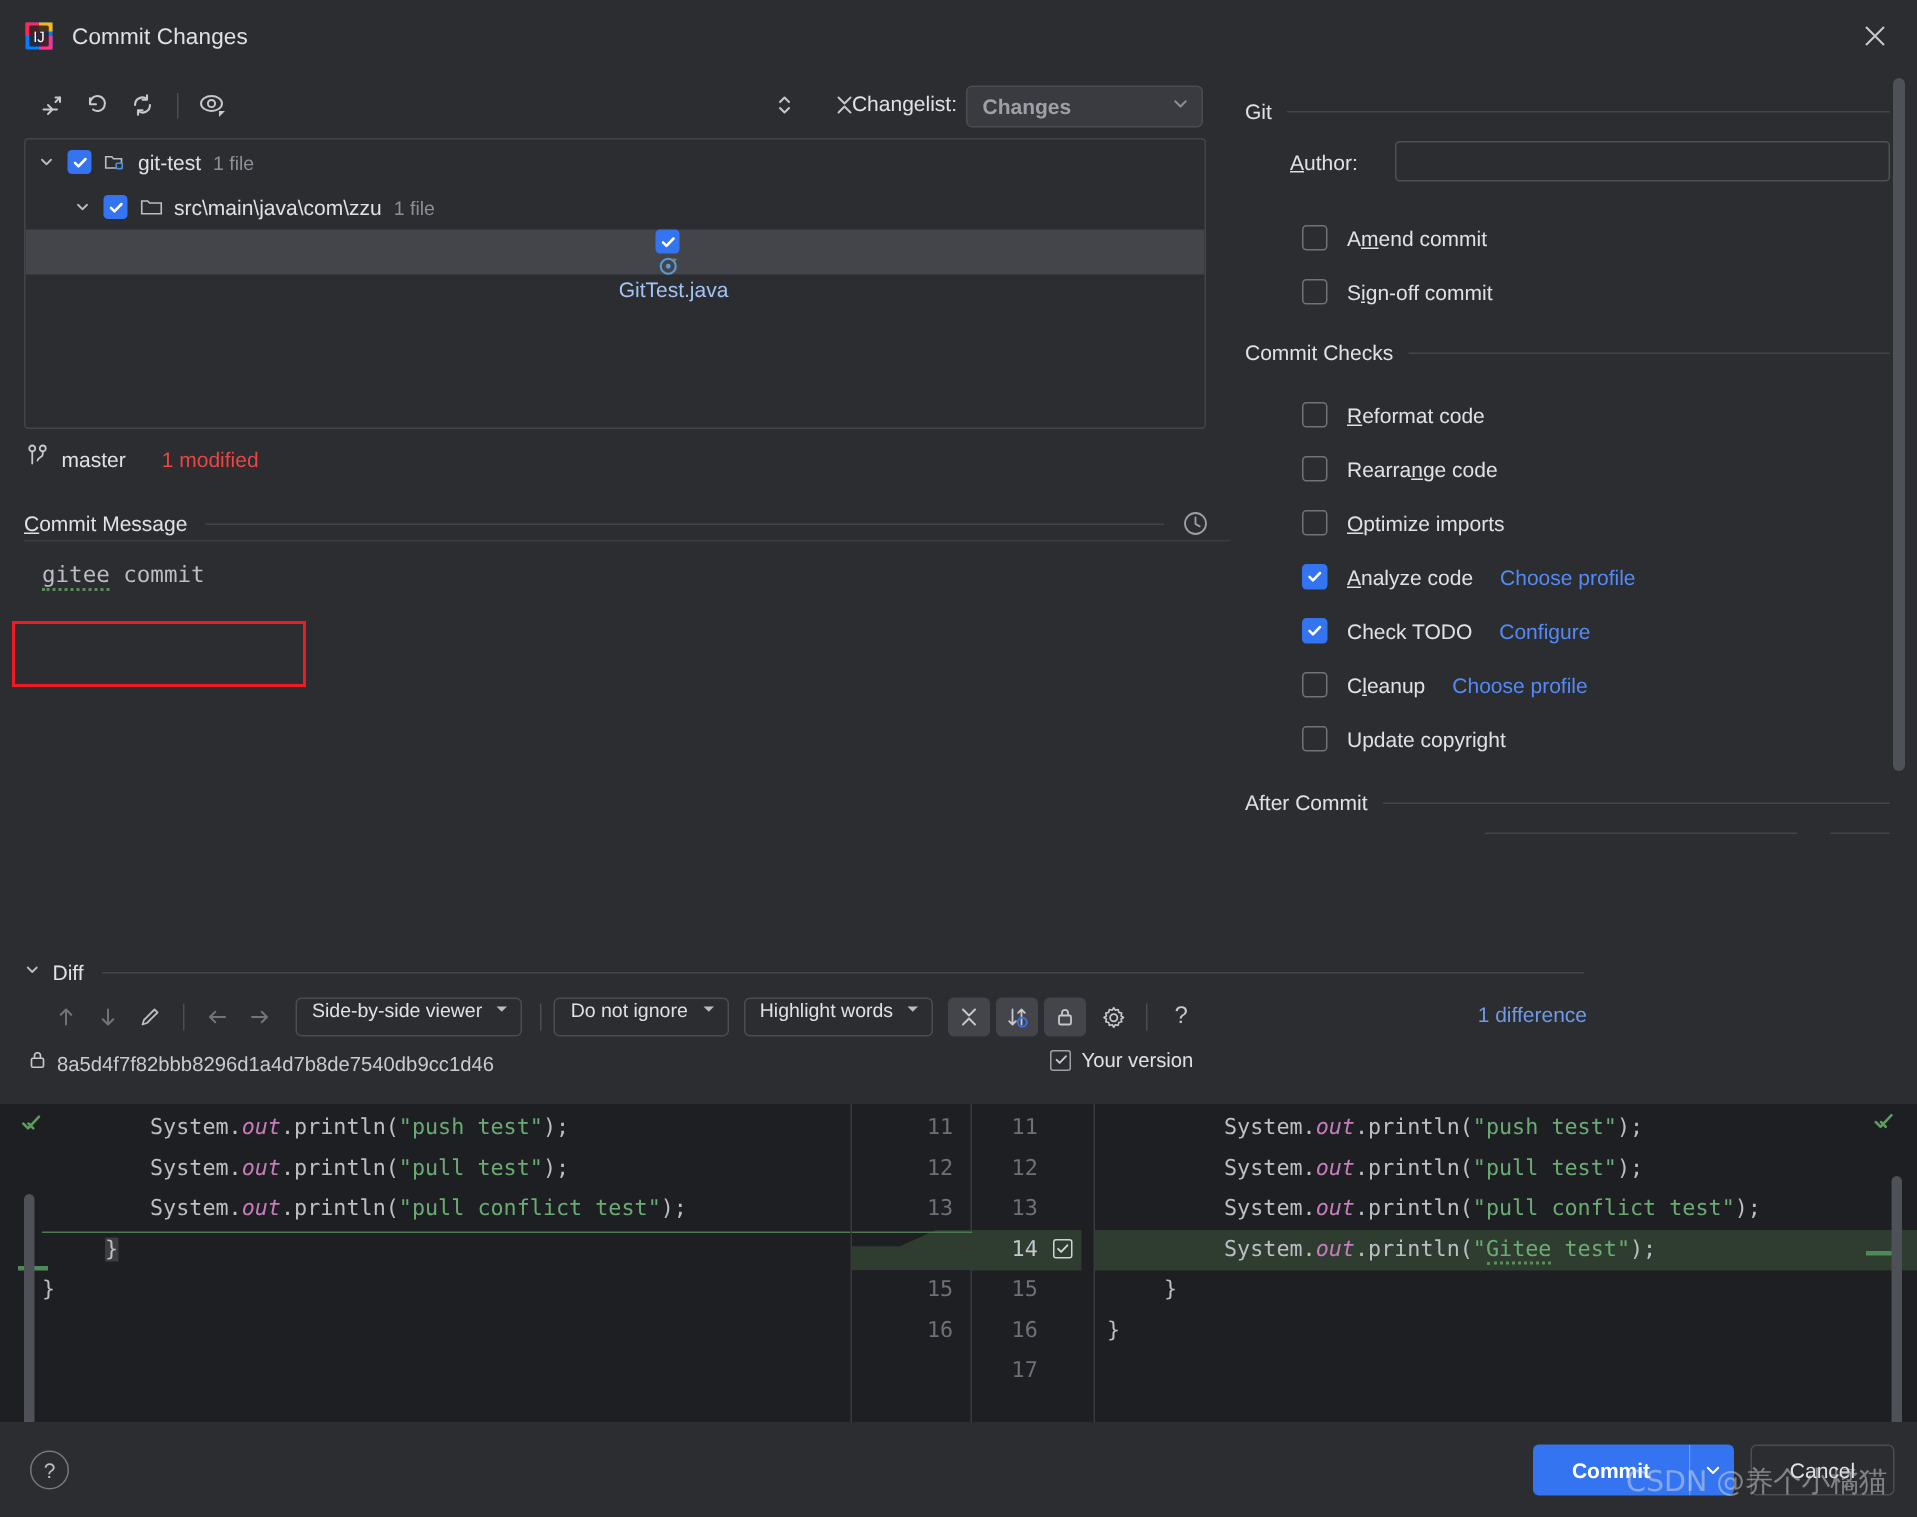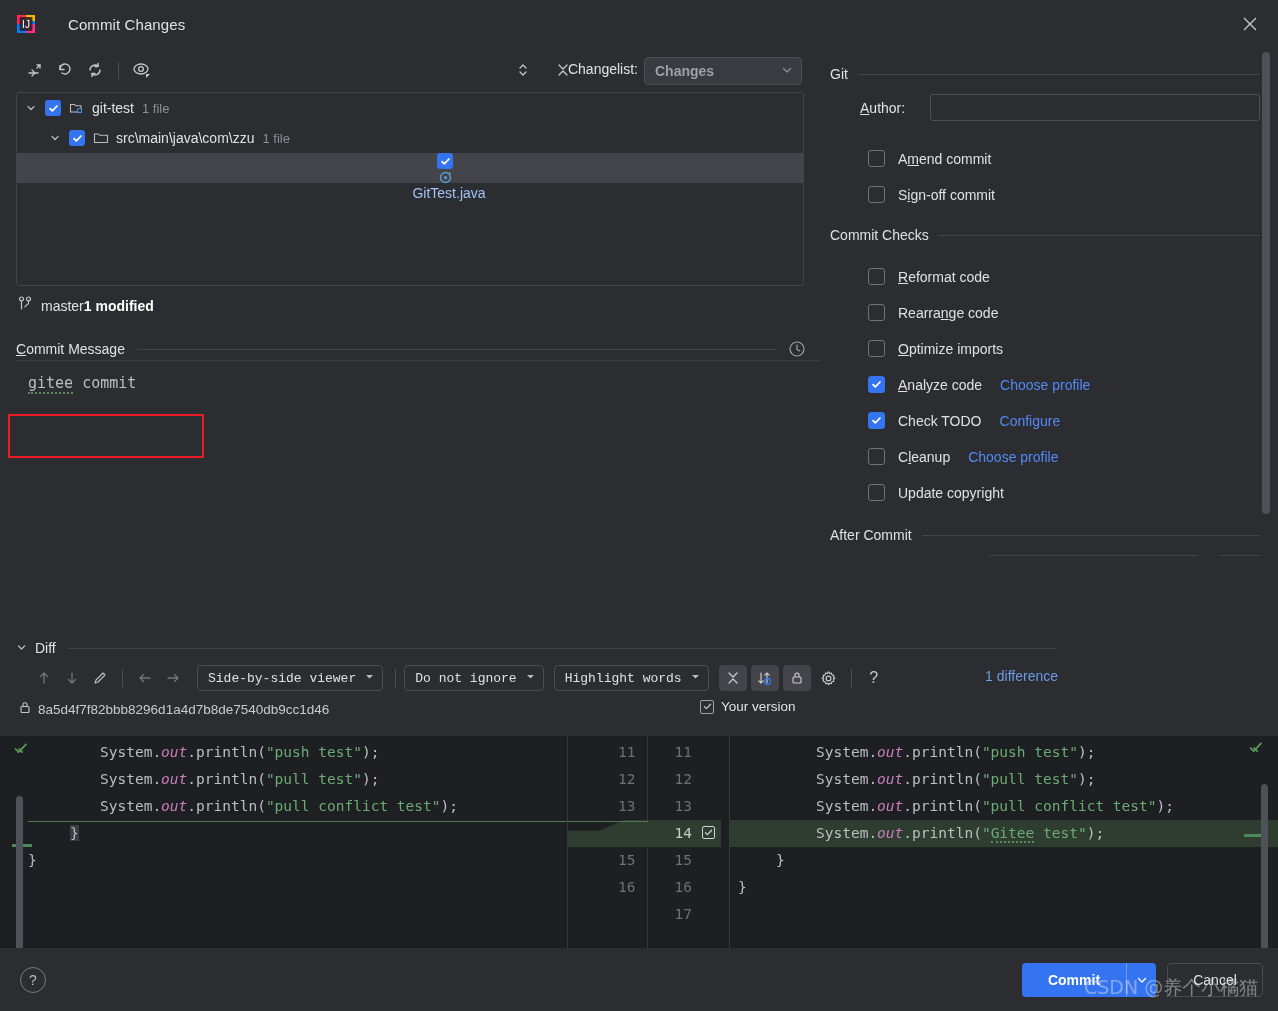--- a/index.html
+++ b/index.html
@@ -8,21 +8,21 @@
     background: #2b2d30;
     font-family: "Liberation Sans", sans-serif;
     color: #dfe1e5;
     overflow: hidden;
   }
   #app { position: relative; width: 1278px; height: 1011px; }
 
   
   .titlebar {
     position: absolute; top: 0; left: 0; width: 1278px; height: 48px;
-    display: flex; align-items: center; padding: 0 0 0 16px; gap: 20px;
+    display: flex; align-items: center; padding: 0 0 0 16px;
   }
   .app-icon { width: 20px; height: 20px; margin-right: 12px; flex: 0 0 auto; }
   .title-text { font-size: 15px; color: #dfe1e5; letter-spacing: .1px; }
   .title-close {
     position: absolute; right: 14px; top: 10px;
     width: 28px; height: 28px; display:flex; align-items:center; justify-content:center;
     cursor: pointer;
   }
 
   
@@ -55,21 +55,21 @@
     width: 16px; height: 16px; border-radius: 3px; margin-right: 8px; flex: 0 0 auto;
     background: #3574f0; display: flex; align-items: center; justify-content: center;
   }
   .node-icon { width: 18px; margin-right: 5px; display:flex; align-items:center; }
   .node-label { color: #dfe1e5; }
   .node-label.blue { color: #a3c2f5; }
   .node-sub { color: #8b8f96; margin-left: 8px; font-size: 13px; }
 
   .branch-row { position: absolute; left: 18px; top: 248px; display: flex; align-items: center; font-size: 14px; }
   .branch-row .bname { margin-left: 9px; color: #dfe1e5; }
-  .branch-row .bmod { color: #ffffff; font-weight: bold; }
+  .branch-row .bmod { margin-left: 24px; color: #ef4444; }
 
   
   .cm-header { position: absolute; left: 16px; top: 292px; width: 790px; display:flex; align-items:center;text-align:right; }
   .cm-title { font-size: 14px; color: #dfe1e5; white-space: nowrap; }
   .cm-title u { text-decoration: underline; }
   .cm-line { flex: 1; height: 1px; background: #43454a; margin: 0 12px; }
   .cm-clock { width: 18px; height: 18px; flex:0 0 auto; cursor: pointer; }
   .cm-box {
     position: absolute; left: 16px; top: 312px; width: 804px; height: 240px;
     background: #2b2d30; border-top: 1px solid #3a3c40;
@@ -125,22 +125,22 @@
   .diff-head { display: flex; align-items: center; height: 24px; padding: 0 18px 0 16px; }
   .diff-head .dchev { color: #b9bcc1; font-size: 11px; margin-right: 8px; }
   .diff-head .dlbl { font-size: 14px; }
   .diff-head .drule { flex: 1; height: 1px; background: #43454a; margin-left: 12px; }
 
   .diff-toolbar { position: relative; height: 36px; display: flex; align-items: center; padding-left: 30px; }
   .dtb-icon { width: 28px; height: 26px; display:flex; align-items:center; justify-content:center; cursor:pointer; }
   .dtb-sep { width: 1px; height: 18px; background: #4a4d51; margin: 0 8px; }
   .dcombo {
     height: 26px; border: 1px solid #4b4d50; border-radius: 4px;
-    display:flex; align-items:center; padding: 0 7px 0 10px; margin-right: 4px;
-    font-size: 13px; color: #dfe1e5; cursor: pointer; gap: 8px; font-family: Liberation Mono, monospace;
+    display:flex; padding: 0 7px 0 10px; margin-right: 4px;
+    font-size: 13px; color: #dfe1e5; cursor: pointer; gap: 8px;
   }
   .btn-sq {
     width: 28px; height: 26px; border-radius: 4px; background: #43454a;
     display:flex; align-items:center; justify-content:center; margin-right: 4px; cursor:pointer;
   }
   .diff-count { position: absolute; right: 16px; top: 8px; font-size: 14px; color: #6f9ae8; }
 
   .rev-row { position: relative; height: 26px; display:flex; align-items:center; padding-left: 18px; }
   .rev-hash { font-size: 13.5px; color: #c8cbd0; margin-left: 6px; }
   .your-version { position: absolute; left: 700px; top: 3px; display:flex; align-items:center; font-size: 13.5px; }

